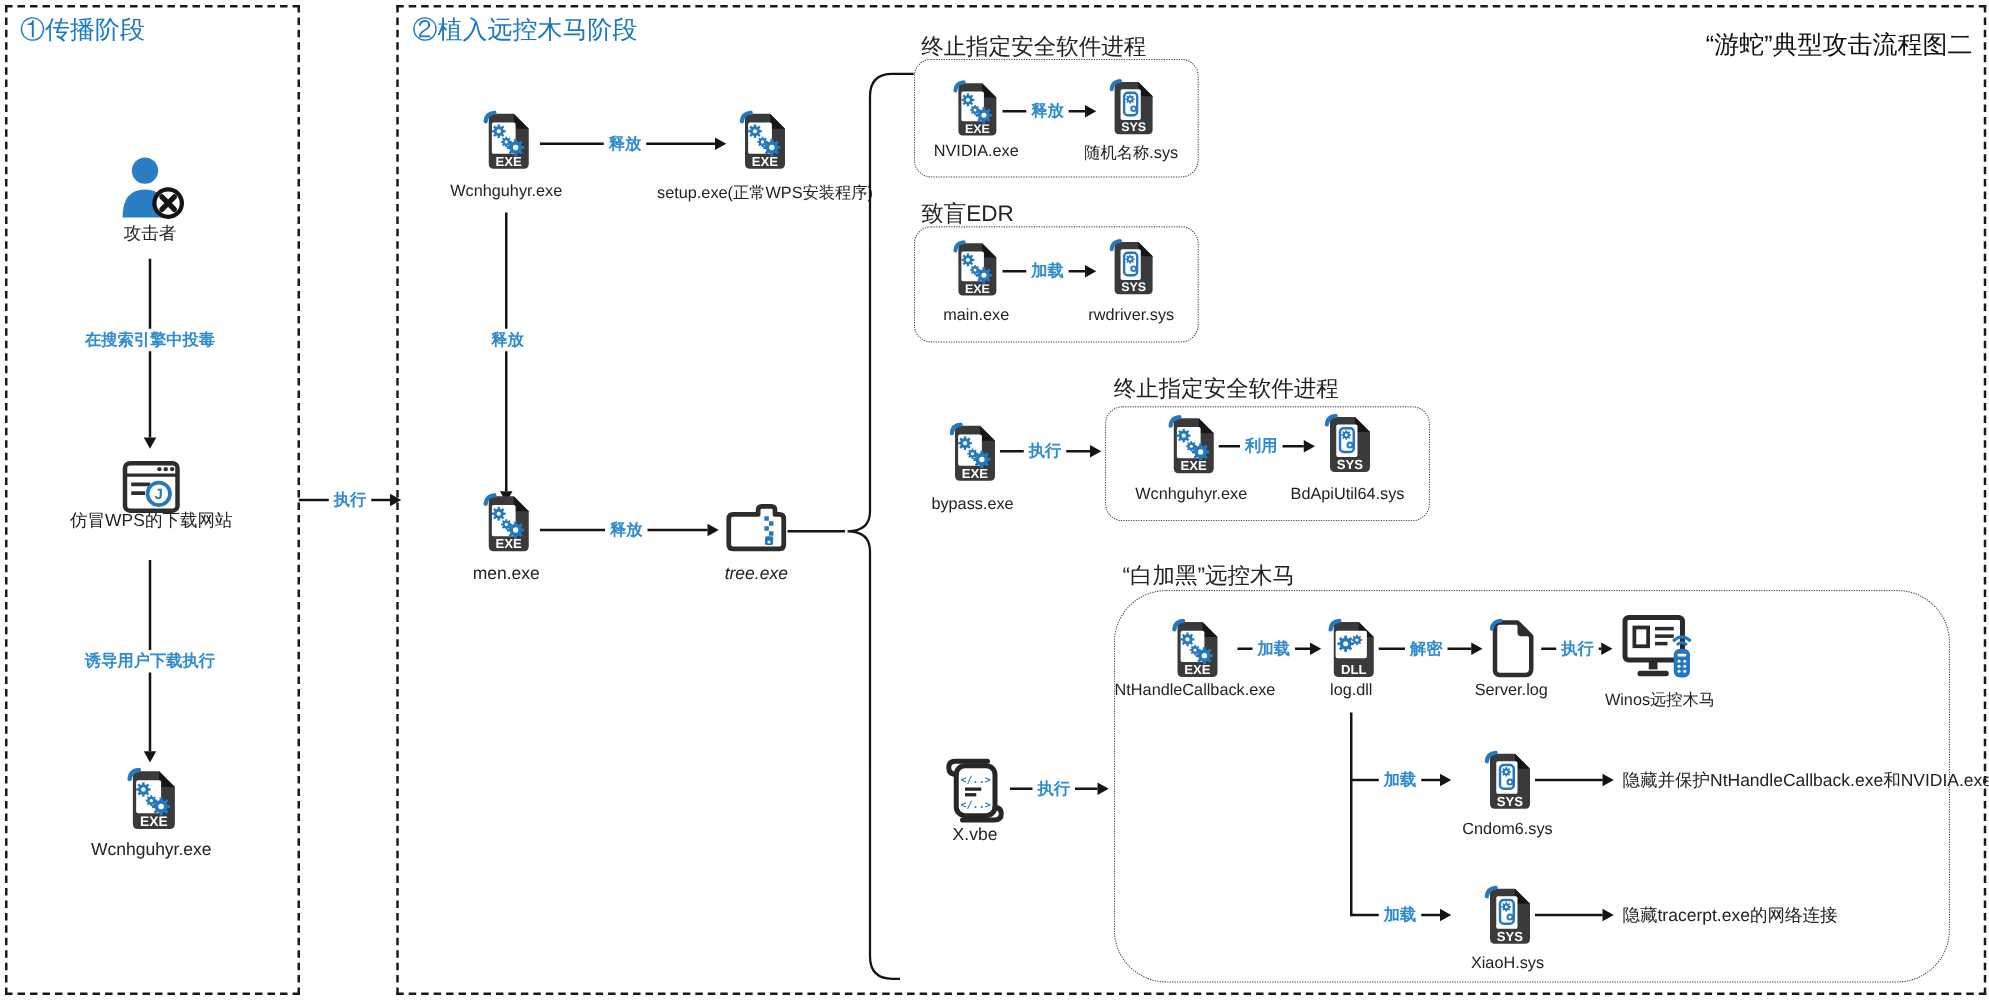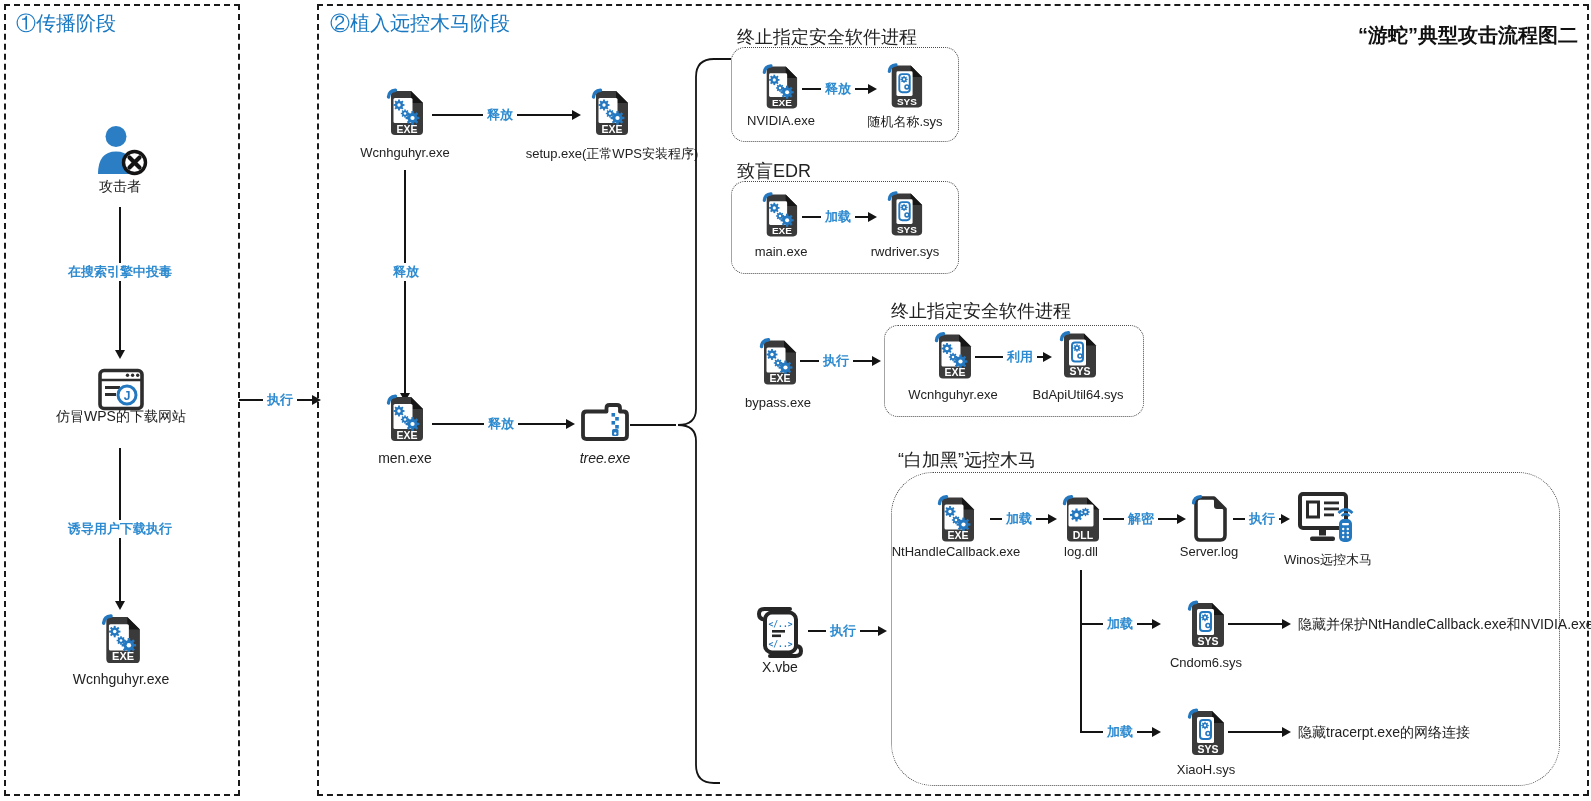--- a/index.html
+++ b/index.html
@@ -1,20 +1,20 @@
 <!DOCTYPE html>
 <html><head>
 <meta charset="utf-8">
 <style>
   html,body{margin:0;padding:0;background:#fff;}
   #canvas{position:relative;width:1591px;height:801px;background:#fff;
           font-family:"Liberation Sans",sans-serif;overflow:hidden;}
   .panel{position:absolute;border:2px dashed #1a1a1a;background:transparent;}
   .stage-title{position:absolute;font-size:20px;font-weight:normal;color:#1878c2;white-space:nowrap;}
-  .main-title{position:absolute;font-size:20px;font-weight:bold;color:#111;white-space:nowrap;text-align:right;}
+  .main-title{position:absolute;font-size:20px;font-weight:normal;color:#111;white-space:nowrap;text-align:right;}
   .gbox{position:absolute;border:1.6px dotted #4a4a4a;border-radius:14px;}
   .bigbox{border-radius:42px;}
   .gt{position:absolute;font-size:18px;color:#222;white-space:nowrap;}
   .hl{position:absolute;height:2px;background:#141414;}
   .vl{position:absolute;width:2px;background:#141414;}
   .ahr{position:absolute;width:0;height:0;border-top:5px solid transparent;
        border-bottom:5px solid transparent;border-left:9px solid #141414;}
   .ahd{position:absolute;width:0;height:0;border-left:5px solid transparent;
        border-right:5px solid transparent;border-top:9px solid #141414;}
   .el{position:absolute;transform:translate(-50%,-50%);color:#2e8bd0;font-weight:bold;
@@ -487,21 +487,21 @@
         <rect x="26.33" y="22.11" width="2.33" height="2.92" fill="#2478c0" transform="rotate(315 27.5 29)"></rect>
         <circle cx="27.5" cy="29" r="5.03" fill="#2478c0"></circle>
         <circle cx="27.5" cy="29" r="2.12" fill="#fff"></circle>
     <text x="22" y="43.5" font-size="10.5" font-weight="bold" fill="#fff" text-anchor="middle" font-family="Liberation Sans, sans-serif">EXE</text>
     <path d="M3.5 8 Q4 1.8 10.5 1.2" stroke="#2478c0" stroke-width="3.4" fill="none" stroke-linecap="round"></path>
   </svg>
     </div>
   <div class="nl" style="left:953px;top:387px;">Wcnhguhyr.exe</div>
   <div class="hl" style="left:975px;top:356px;width:68px;"></div>
   <div class="ahr" style="left:1043px;top:352px;"></div>
-  <div class="el" style="left:1009px;top:357px;margin-left:11px;">利用</div>
+  <div class="el" style="left:1009px;top:357px;">利用</div>
   <div class="ic" style="left:1058px;top:331px;width:40px;height:49px;">
       <svg width="100%" height="100%" viewBox="0 0 40 48">
     <path d="M10 2 H26 L38 14 V42 Q38 46 34 46 H10 Q6 46 6 42 V6 Q6 2 10 2 Z" fill="#3a3a3a"></path>
     <path d="M26 2 L38 14 H28 Q26 14 26 12 Z" fill="#161616"></path>
     <rect x="11" y="8" width="17" height="26" rx="1.5" fill="#fff"></rect>
         <rect x="14" y="11" width="11" height="19" rx="3" fill="none" stroke="#2478c0" stroke-width="2"></rect>
         <rect x="18.36" y="12.73" width="1.28" height="1.59" fill="#2478c0" transform="rotate(0 19 16.5)"></rect>
         <rect x="18.36" y="12.73" width="1.28" height="1.59" fill="#2478c0" transform="rotate(45 19 16.5)"></rect>
         <rect x="18.36" y="12.73" width="1.28" height="1.59" fill="#2478c0" transform="rotate(90 19 16.5)"></rect>
         <rect x="18.36" y="12.73" width="1.28" height="1.59" fill="#2478c0" transform="rotate(135 19 16.5)"></rect>

